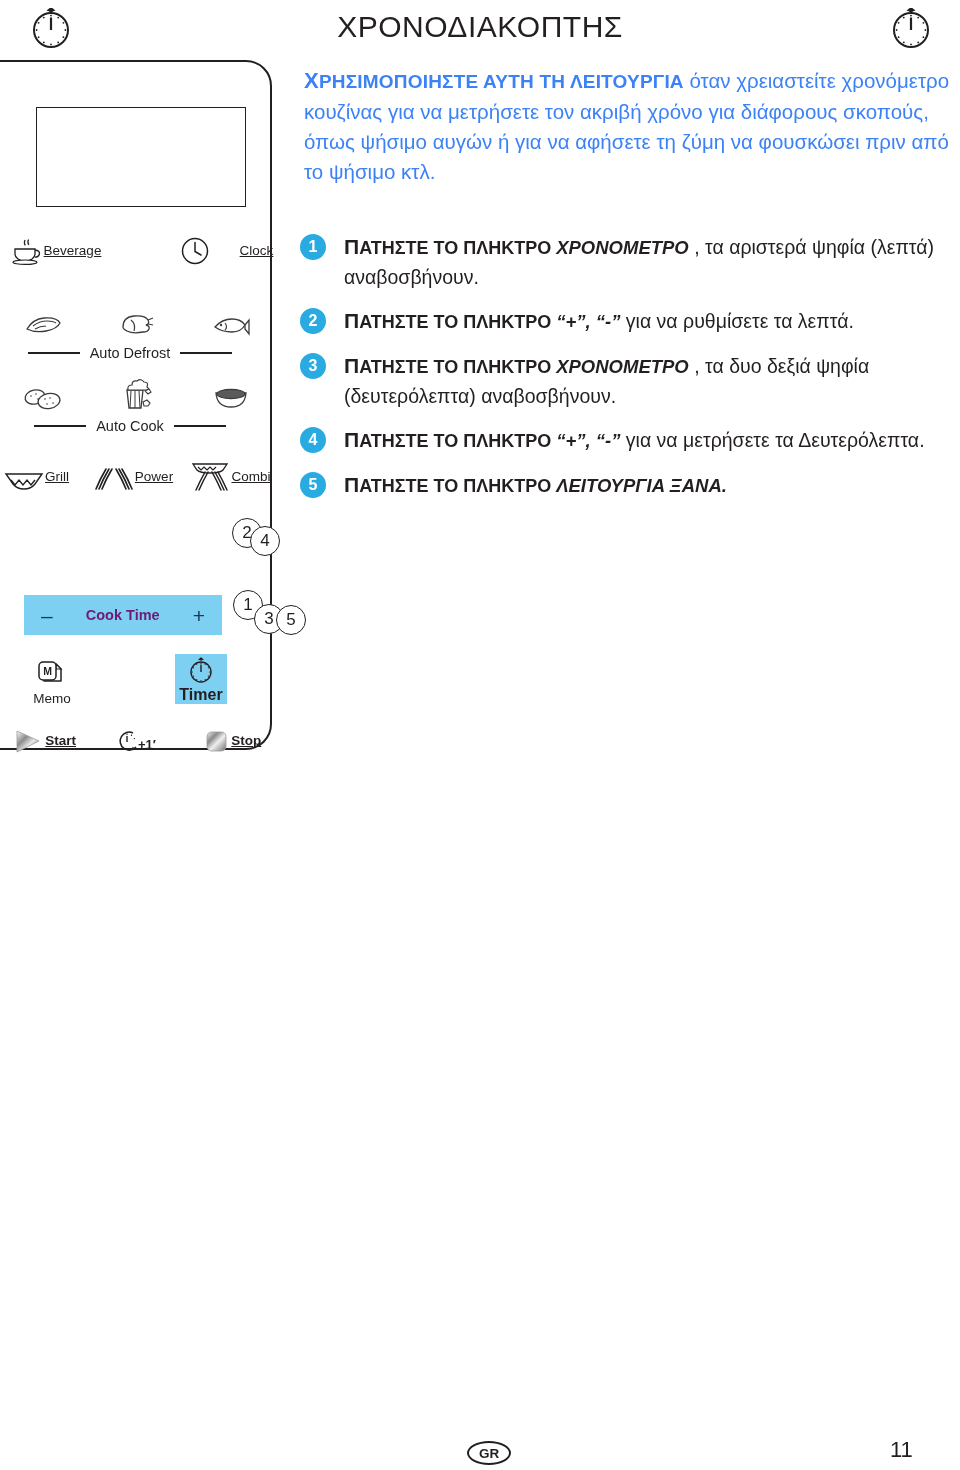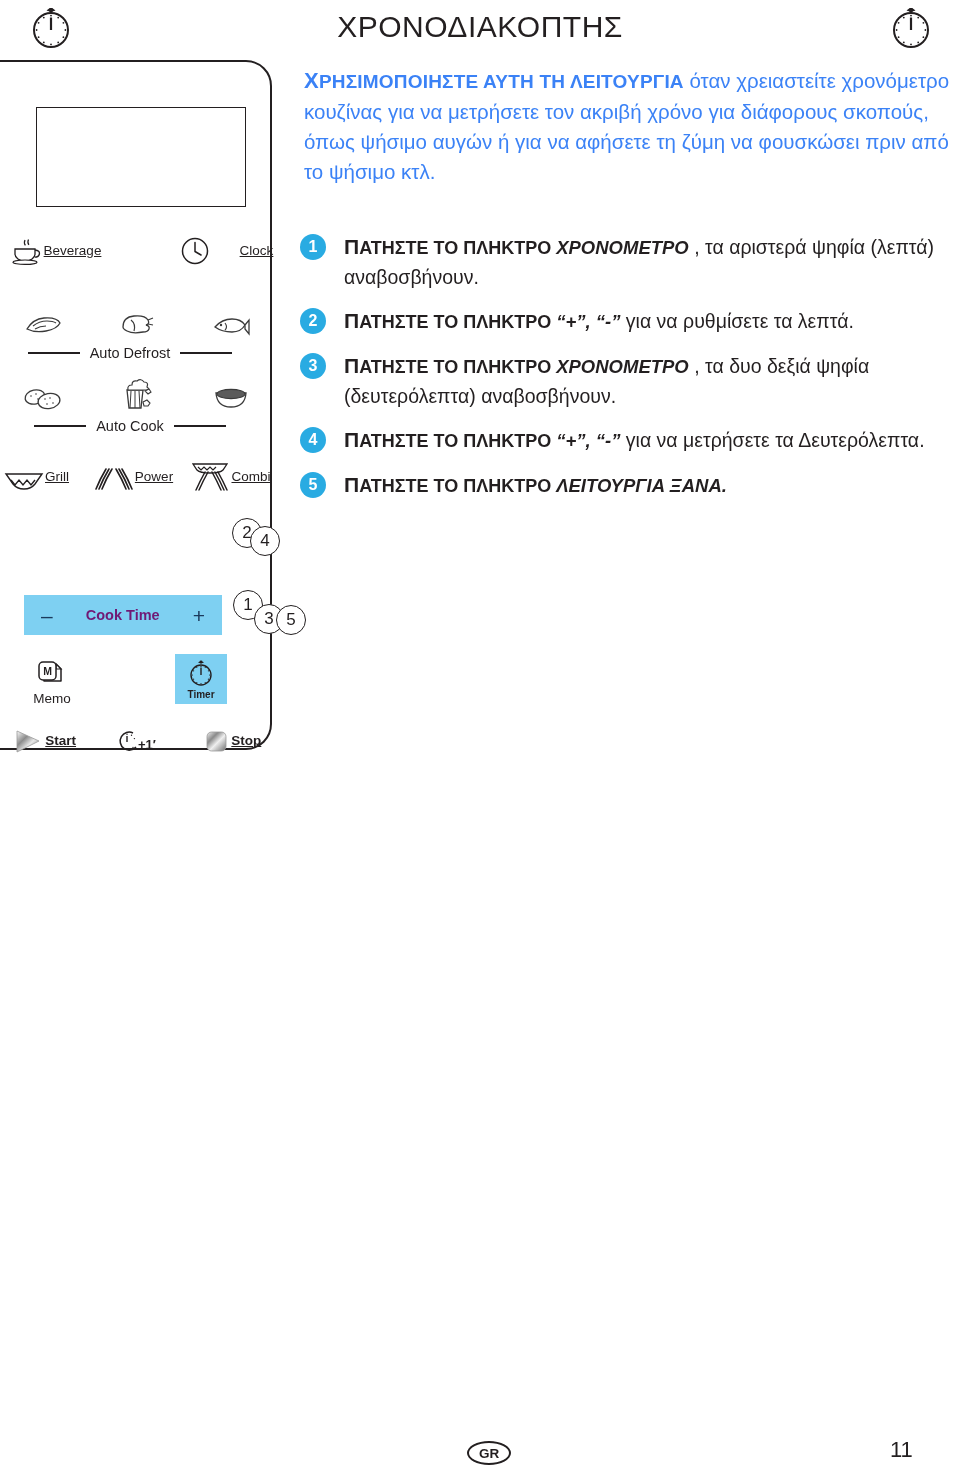--- a/index.html
+++ b/index.html
@@ -72,21 +72,21 @@
   .cooktime .sign { font-size: 21px; color: #1b3a5c; font-weight: 400; line-height: 1; }
   .cooktime .ct-label { font-size: 14.5px; color: #701a75; font-weight: 600; }
 
   
   .timerkey {
     position: absolute; left: 189px; top: 592px;
     width: 52px; height: 50px;
     background: #7ed0f2;
     display: flex; flex-direction: column; align-items: center; justify-content: center;
   }
-  .timerkey .klabel { font-weight: 700; font-size: 10px; margin-top: 1px; }
+  .timerkey .klabel { font-weight: 700; font-size: 16px; margin-top: 1px; }
 
   .memokey { position: absolute; left: 38px; top: 592px; width: 56px;
              display:flex; flex-direction:column; align-items:center; }
 
   .bottomrow { position: absolute; left: 0; top: 660px; width: 288px; display: flex; }
 
   
   .callout {
     position: absolute;
     width: 30px; height: 30px; border-radius: 50%;

